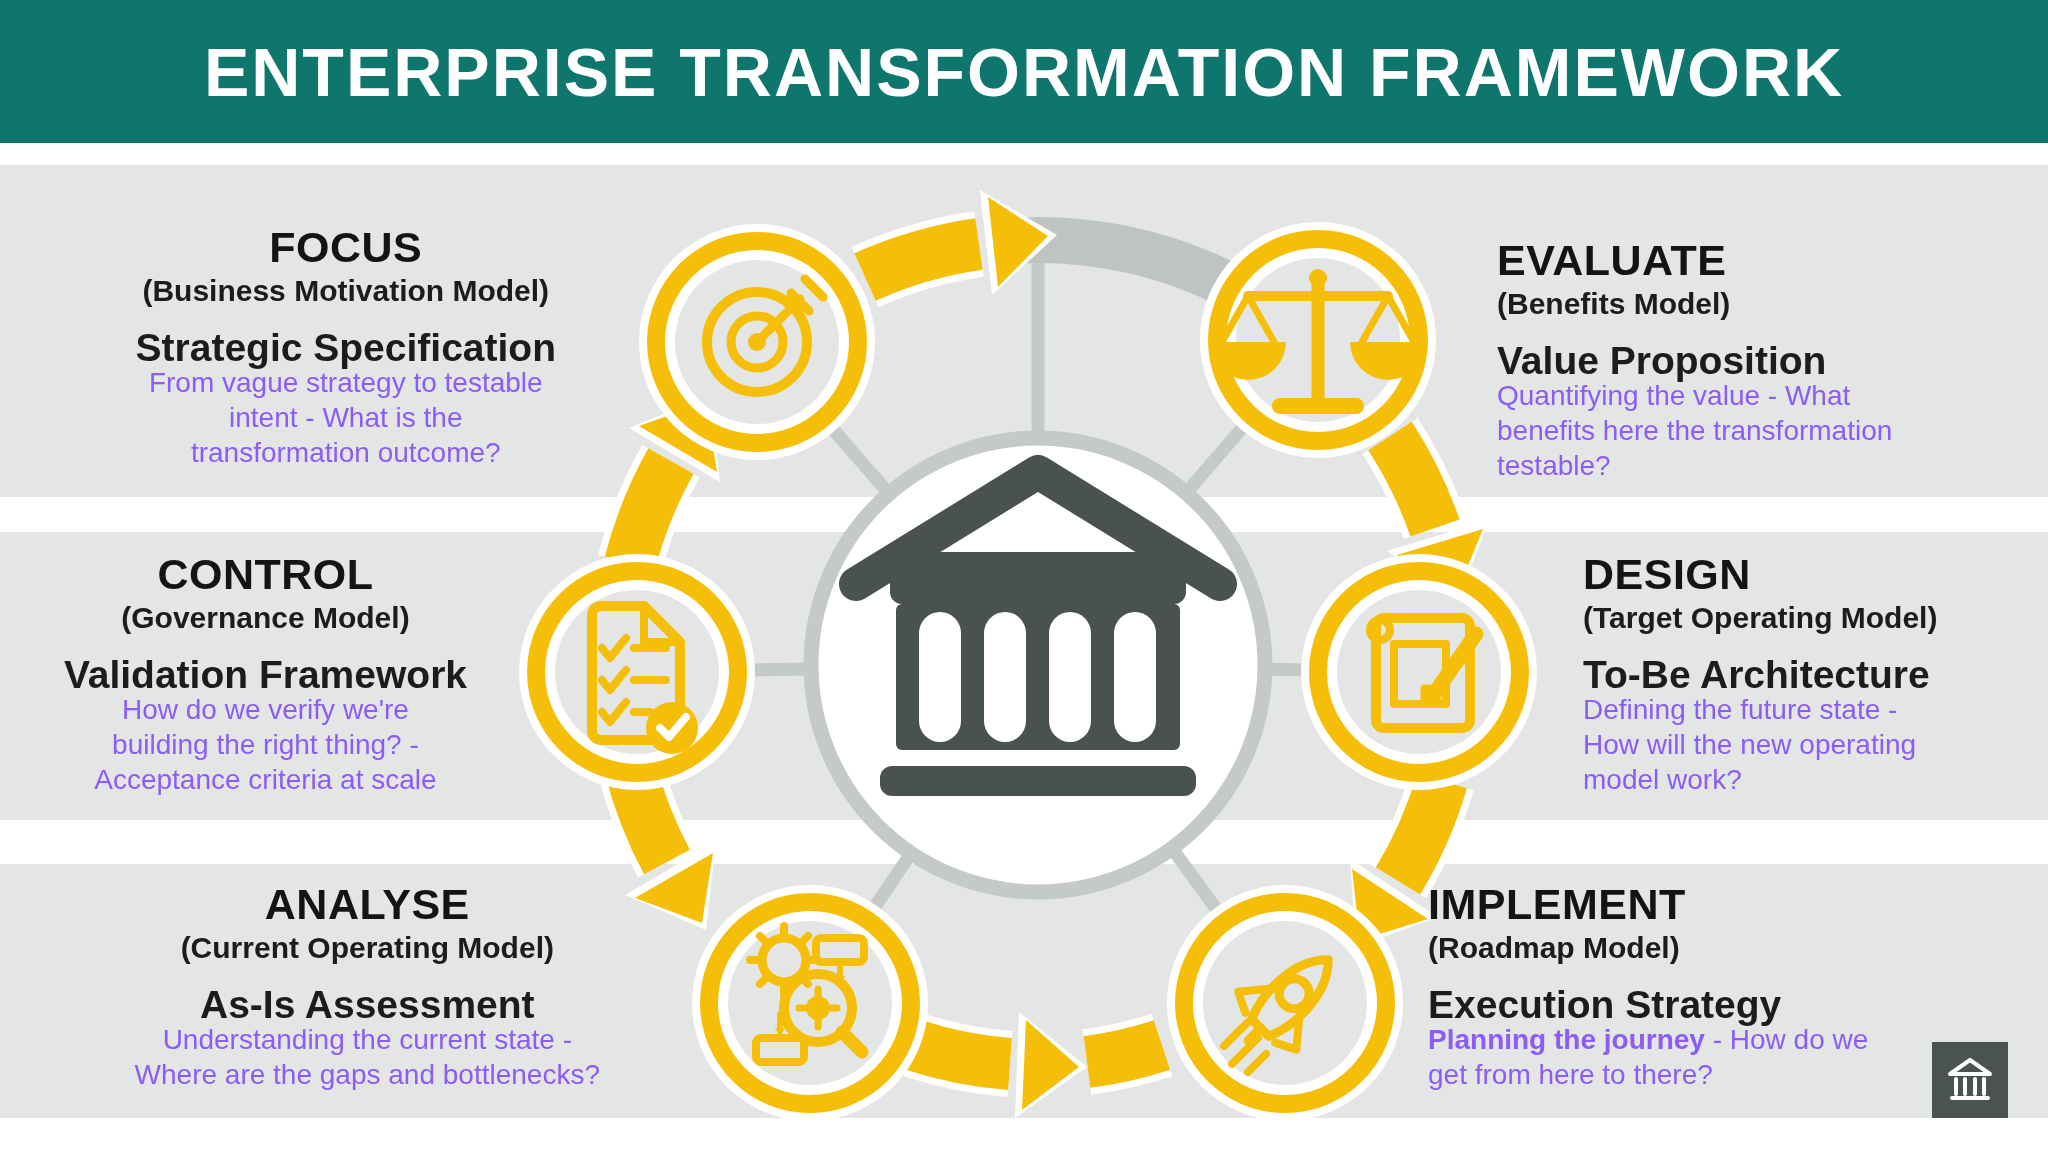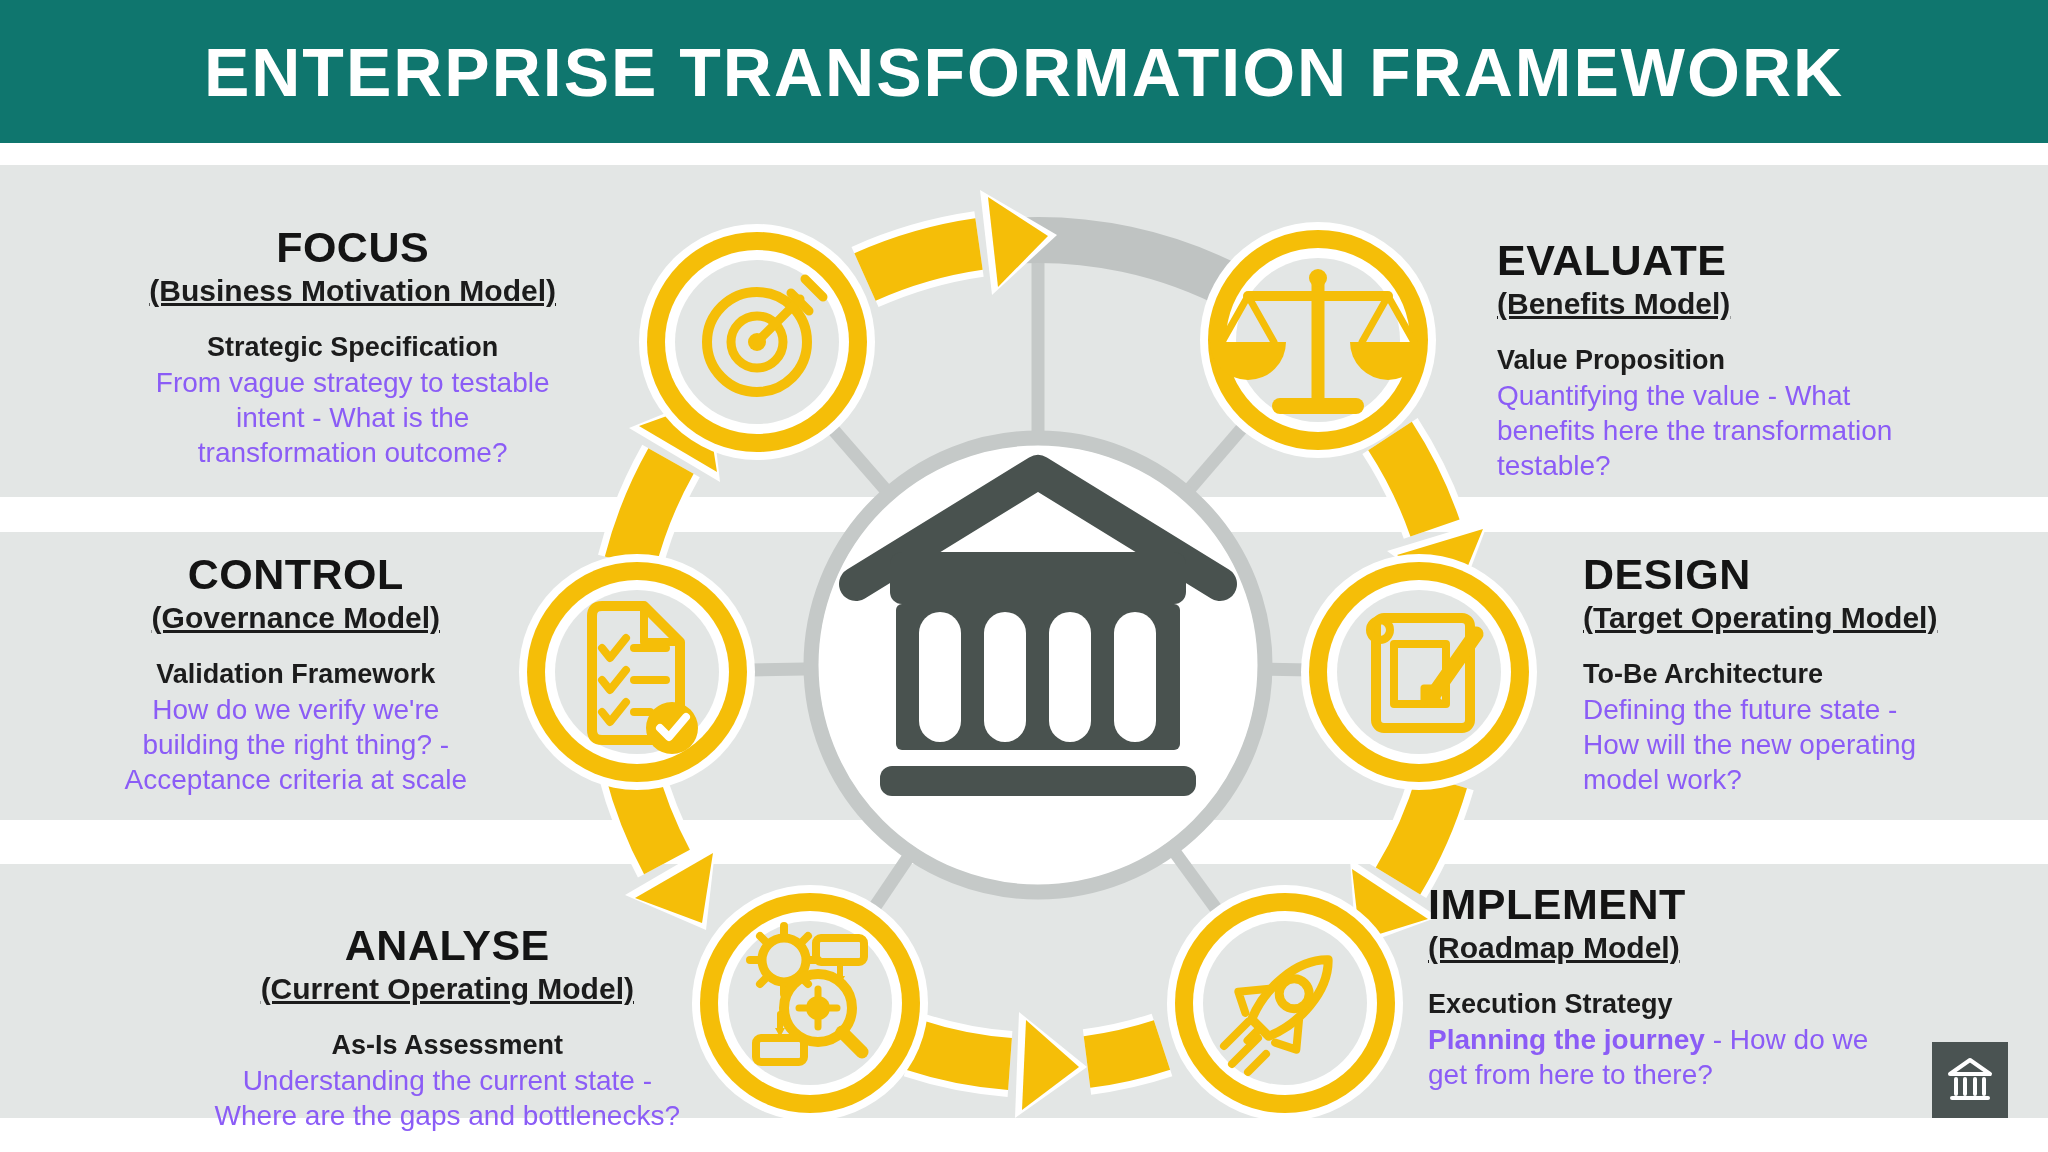--- a/index.html
+++ b/index.html
@@ -14,29 +14,29 @@
   .header .title{
     color:#ffffff;font-size:68px;font-weight:bold;letter-spacing:2px;white-space:nowrap;
   }
   .band{position:absolute;left:0;width:2048px;background:#E3E6E5;}
   #band1{top:165px;height:332px;}
   #band2{top:532px;height:288px;}
   #band3{top:864px;height:254px;}
   svg.diagram{position:absolute;top:0;left:0;}
   .stage{position:absolute;}
   .stage .t{font-size:43px;font-weight:bold;color:#141414;letter-spacing:.5px;line-height:50px;white-space:nowrap;}
-  .stage .m{font-size:30px;font-weight:bold;color:#1c1c1c;line-height:34px;margin-top:2px;white-space:nowrap;text-decoration:underline;}
-  .stage .l{font-size:27px;font-weight:bold;color:#1c1c1c;line-height:35px;margin-top:22px;white-space:nowrap;}
+  .stage .m{font-size:30px;font-weight:bold;color:#1c1c1c;line-height:34px;margin-top:2px;white-space:nowrap;}
+  .stage .l{font-size:39px;font-weight:bold;color:#1c1c1c;line-height:35px;margin-top:22px;white-space:nowrap;}
   .stage .b div{font-size:28px;color:#8b5cf6;line-height:35px;white-space:nowrap;}
   .stage.right{text-align:center;}
   #stage-focus{top:222px;right:1492px;}
   #stage-evaluate{top:235px;left:1497px;}
   #stage-control{top:549px;right:1581px;}
   #stage-design{top:549px;left:1583px;}
-  #stage-analyse{top:879px;right:1368px;margin-top:41px;}
+  #stage-analyse{top:879px;right:1448px;}
   #stage-implement{top:879px;left:1428px;}
   .logo{
     position:absolute;left:1932px;top:1042px;width:76px;height:76px;background:#4A5352;
     display:flex;align-items:center;justify-content:center;
   }
 </style>
 </head>
 <body>
 
 <div class="header">

